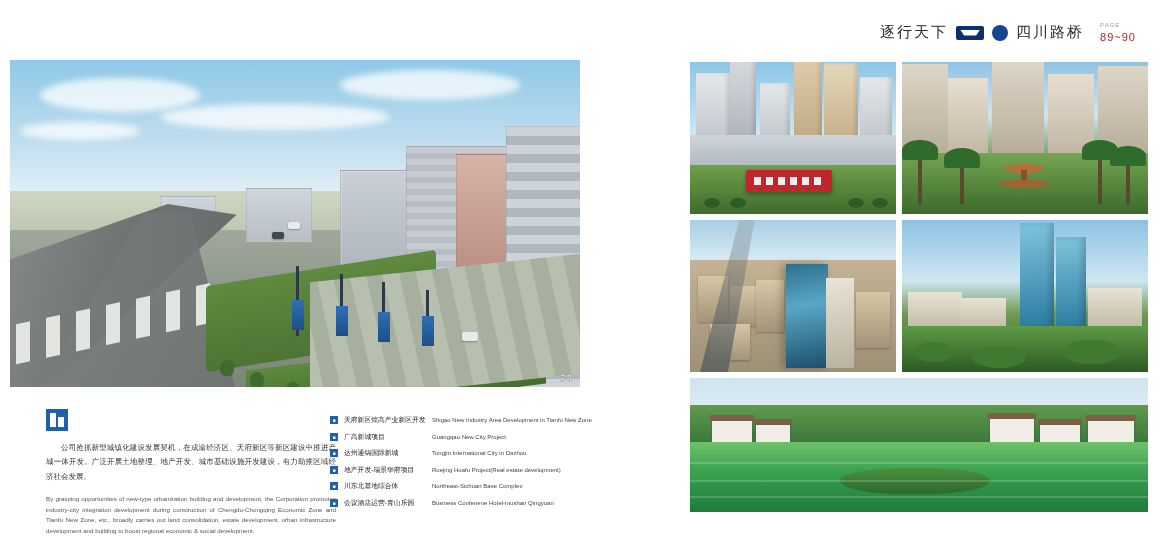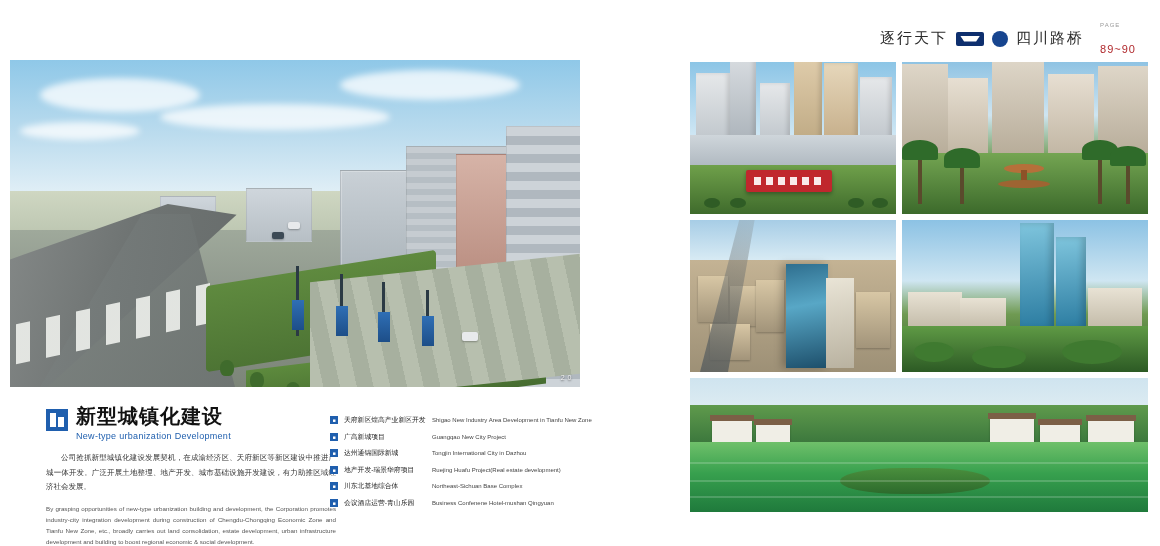--- a/index.html
+++ b/index.html
@@ -62,21 +62,21 @@
   }
   .page-label {
     font-size: 6px;
     color: #9a9a9a;
     letter-spacing: 1px;
   }
   .page-value {
     font-size: 11px;
     color: #b0282c;
     letter-spacing: 1px;
-    margin-top: 16px;
+    margin-top: 4px;
   }
 
   
   .left-col {
     position: absolute;
     left: 10px;
     top: 60px;
     width: 570px;
   }
 
@@ -548,24 +548,20 @@
 
     <div class="tree" style="left:210px; top:300px;"></div>
     <div class="tree" style="left:240px; top:312px;"></div>
     <div class="tree" style="left:276px; top:322px;"></div>
 
     <div class="hero-caption">2 0</div>
   </div>
 
   <div class="section-head">
     <div class="section-icon"></div>
-    <div class="section-titles">
-      <div class="sec-cn">新型城镇化建设</div>
-      <div class="sec-en">New-type urbanization Development</div>
-    </div>
   </div>
 
   <div class="body-wrap">
     <div class="para-cn">公司抢抓新型城镇化建设发展契机，在成渝经济区、天府新区等新区建设中推进产城一体开发。广泛开展土地整理、地产开发、城市基础设施开发建设，有力助推区域经济社会发展。</div>
     <div class="para-en">By grasping opportunities of new-type urbanization building and development, the Corporation promotes industry-city integration development during construction of Chengdu-Chongqing Economic Zone and Tianfu New Zone, etc., broadly carries out land consolidation, estate development, urban infrastructure development and building to boost regional economic &amp; social development.</div>
   </div>
 </div>
 
 <div class="proj-list">
 

